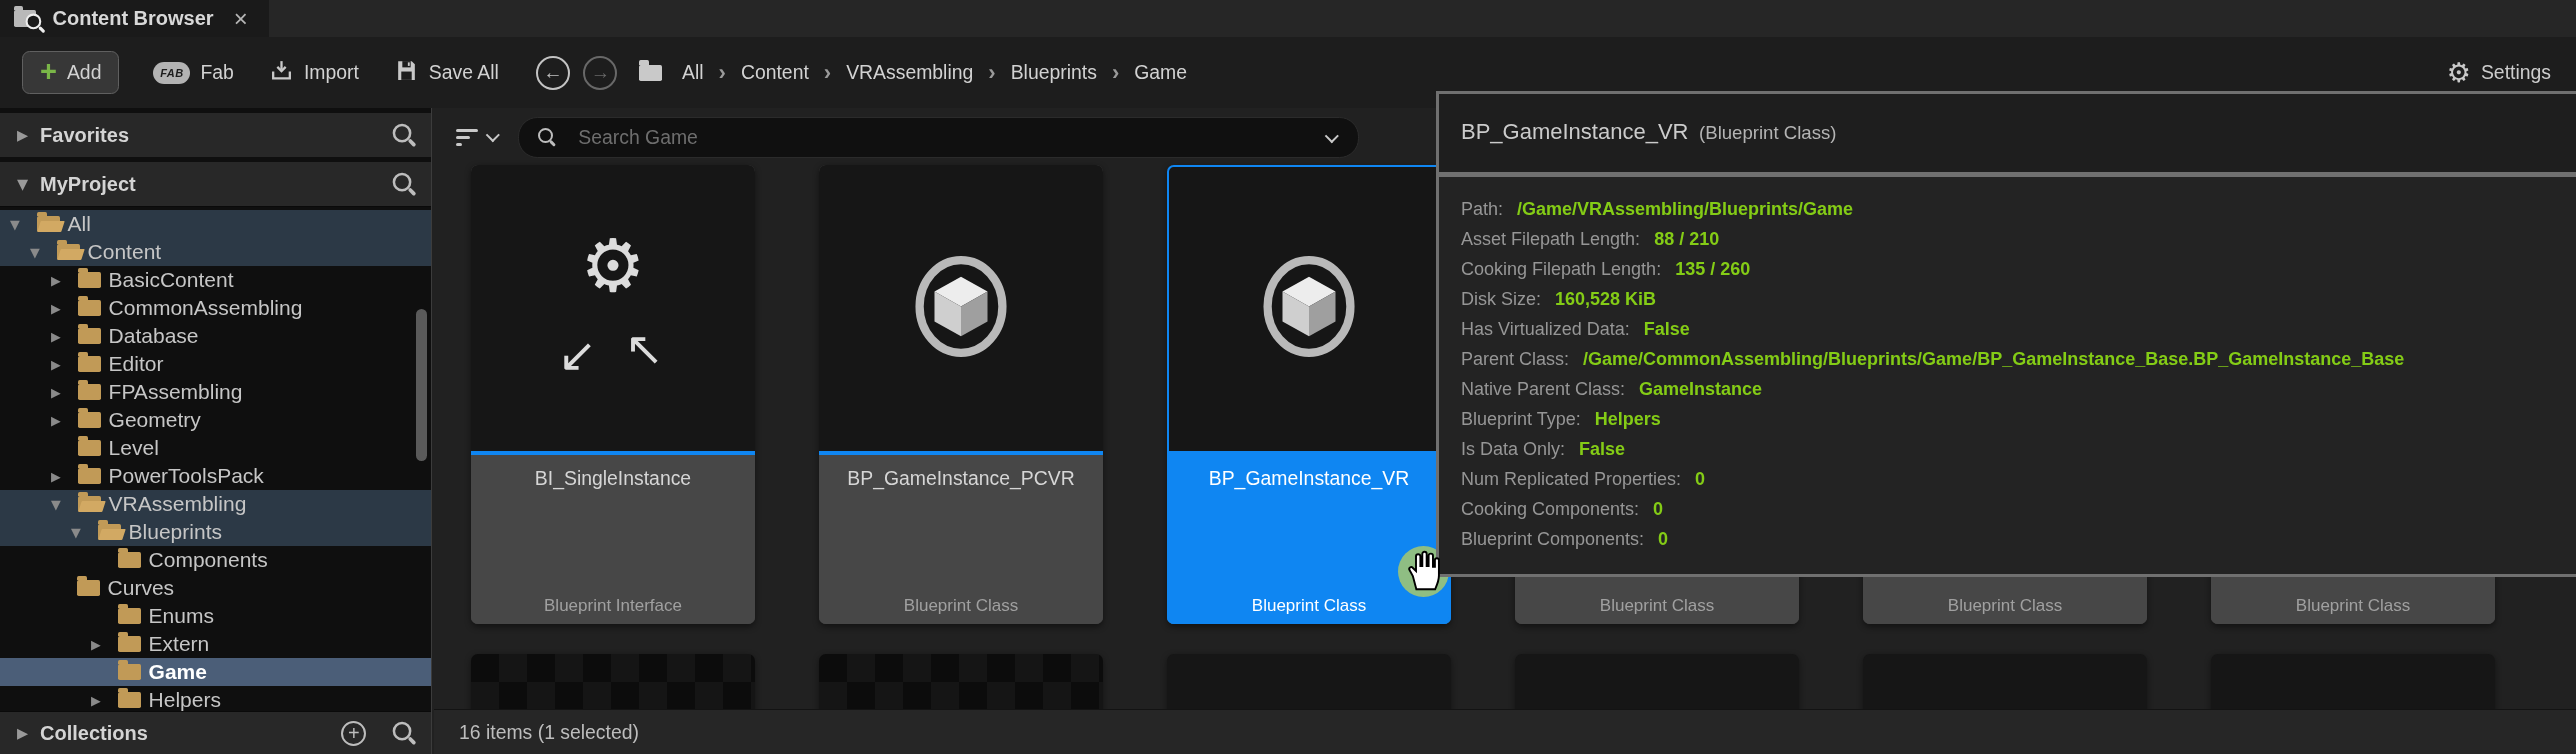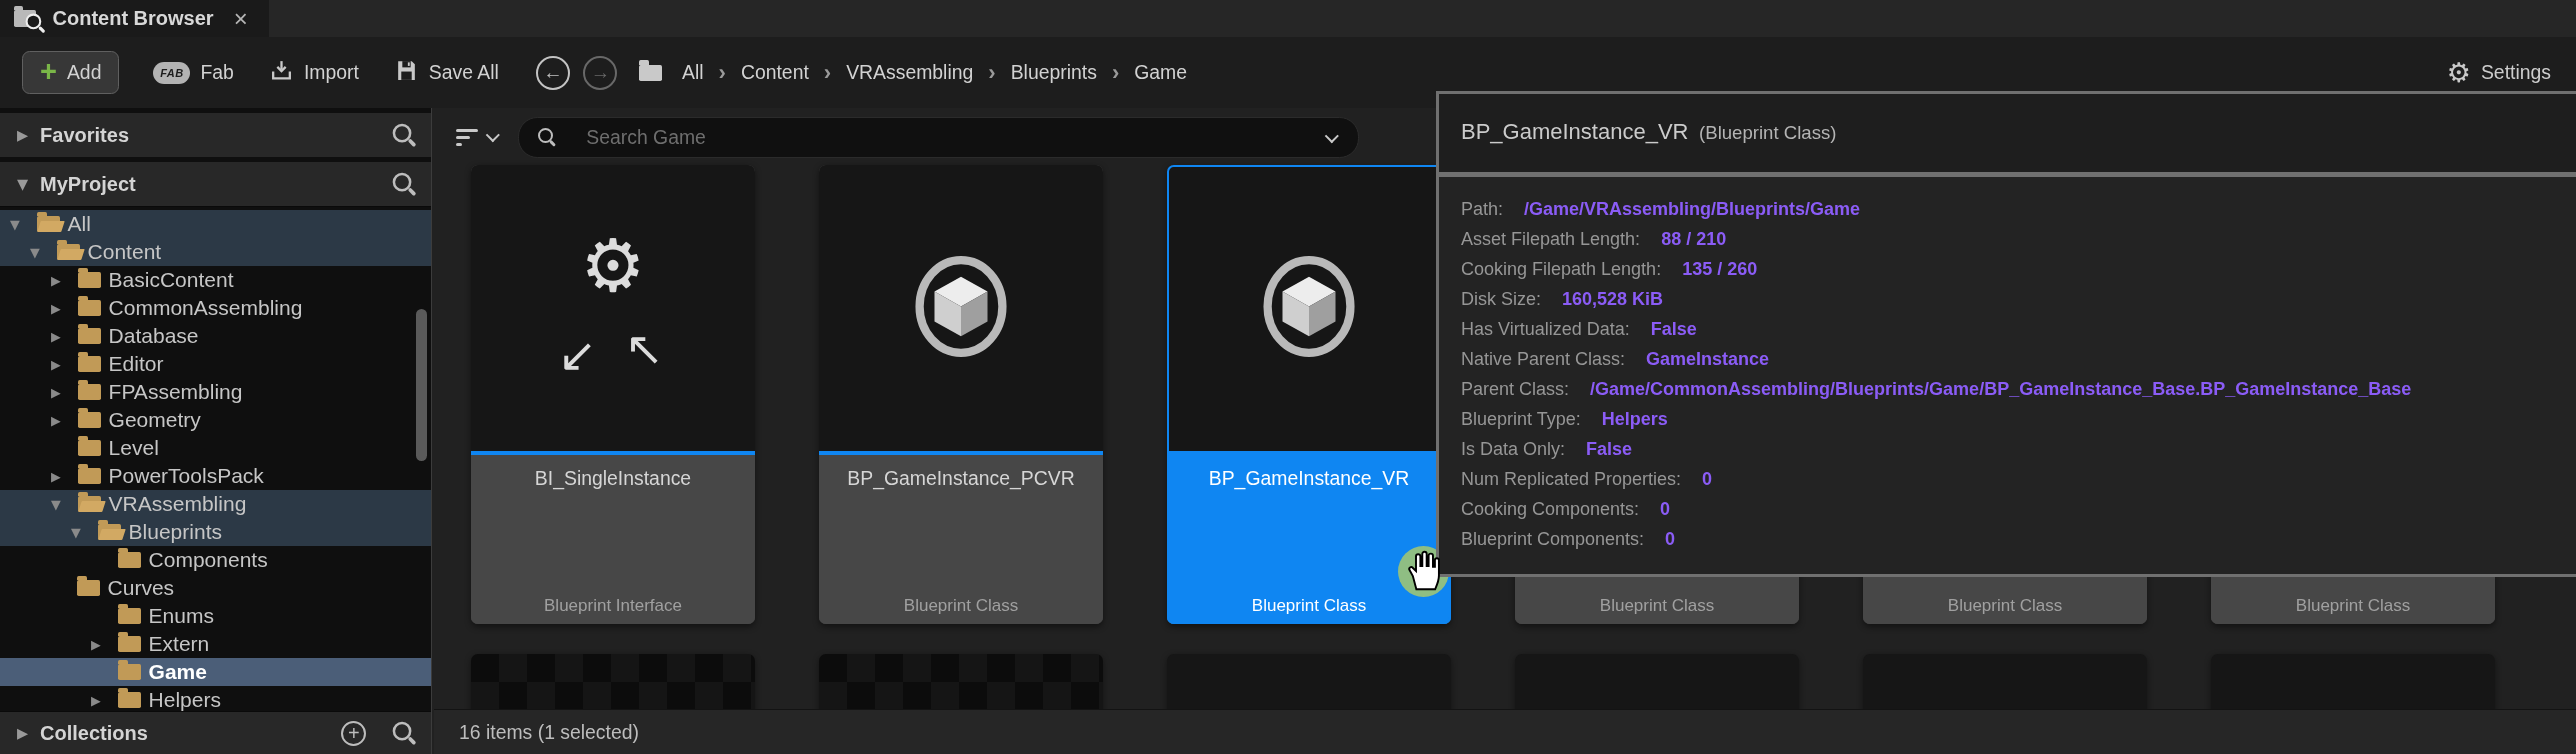--- a/index.html
+++ b/index.html
@@ -63,21 +63,21 @@
   .h-coll .mag{margin-left:0;transform:scale(1.25);}
 
   
   .main{position:absolute;left:434px;top:108px;right:0;bottom:0;background:#212121;overflow:hidden;}
   .searchrow{height:59px;display:flex;align-items:center;padding-left:22px;gap:8.4px;}
   .filter{display:flex;flex-direction:column;gap:3.4px;width:22px;}
   .filter i{display:block;height:3.4px;background:#c9c9c9;border-radius:1.7px;}
   .filter i.b2{width:13.5px;} .filter i.b3{width:6px;}
   .chev{width:7.6px;height:7.6px;border-right:2.5px solid #c9c9c9;border-bottom:2.5px solid #c9c9c9;transform:rotate(45deg);margin:-5px 0 0 1.7px;}
   .search{width:802px;height:39px;border-radius:19.4px;background:#101010;border:1.7px solid #2b2b2b;
-          display:flex;align-items:center;padding:0 18.6px;gap:28px;margin-left:12px;box-sizing:content-box;}
+          display:flex;align-items:center;padding:0 18.6px;gap:20px;margin-left:12px;box-sizing:content-box;}
   .search input{flex:1;background:transparent;border:none;outline:none;color:#c9c9c9;font-size:19.4px;font-family:inherit;}
   .search input::placeholder{color:#6e6e6e;}
   .search .chev{margin:-3.4px 3.4px 0 0;}
 
   .grid{position:absolute;left:0;right:0;top:57px;bottom:0;padding-left:37px;}
   .grow{display:flex;gap:64px;}
   .grow.r2{margin-top:30px;}
   .tile{width:284px;height:459px;border-radius:6.8px;overflow:hidden;display:flex;flex-direction:column;
         background:#474747;box-shadow:0 2.5px 6.8px rgba(0,0,0,.45);flex:0 0 auto;}
   .thumb{height:286px;background:#161616;display:flex;align-items:center;justify-content:center;}
@@ -101,21 +101,21 @@
 
   
   .tooltip{position:absolute;left:1436px;top:91px;width:1147px;z-index:10;background:#232323;
            border:3.4px solid var(--tooltip-border,#707070);box-sizing:border-box;}
   .tt-head{background:#1e1e1e;padding:25px 22px 27px;}
   .tt-title{font-size:22px;color:#cbcbcb;}
   .tt-suffix{font-size:18.6px;color:#b4b4b4;margin-left:6.8px;}
   .tt-body{border-top:5px solid var(--tooltip-border,#707070);padding:17px 22px 20px;}
   .tt-row{font-size:18px;line-height:30px;white-space:nowrap;}
   .tt-label{color:#969696;}
-  .tt-value{color:#8b5cf6;font-weight:700;margin-left:21px;}
+  .tt-value{color:#84cc16;font-weight:700;margin-left:14px;}
 
   
   .cursor-ring{position:absolute;left:1398px;top:546px;width:51px;height:51px;border-radius:50%;
                background:var(--cursor-green,#8fbe83);z-index:8;}
   .cursor-hand{position:absolute;left:1402px;top:547px;z-index:20;}
 </style>
 </head>
 <body>
 
 <div class="app">
@@ -401,22 +401,22 @@
     <div class="tt-head">
       <span class="tt-title">BP_GameInstance_VR</span>
       <span class="tt-suffix">(Blueprint Class)</span>
     </div>
     <div class="tt-body">
         <div class="tt-row"><span class="tt-label">Path:</span><span class="tt-value">/Game/VRAssembling/Blueprints/Game</span></div>
         <div class="tt-row"><span class="tt-label">Asset Filepath Length:</span><span class="tt-value">88 / 210</span></div>
         <div class="tt-row"><span class="tt-label">Cooking Filepath Length:</span><span class="tt-value">135 / 260</span></div>
         <div class="tt-row"><span class="tt-label">Disk Size:</span><span class="tt-value">160,528 KiB</span></div>
         <div class="tt-row"><span class="tt-label">Has Virtualized Data:</span><span class="tt-value">False</span></div>
+        <div class="tt-row"><span class="tt-label">Parent Class:</span><span class="tt-value">/Game/CommonAssembling/Blueprints/Game/BP_GameInstance_Base.BP_GameInstance_Base</span></div>
         <div class="tt-row"><span class="tt-label">Native Parent Class:</span><span class="tt-value">GameInstance</span></div>
-        <div class="tt-row"><span class="tt-label">Parent Class:</span><span class="tt-value">/Game/CommonAssembling/Blueprints/Game/BP_GameInstance_Base.BP_GameInstance_Base</span></div>
         <div class="tt-row"><span class="tt-label">Blueprint Type:</span><span class="tt-value">Helpers</span></div>
         <div class="tt-row"><span class="tt-label">Is Data Only:</span><span class="tt-value">False</span></div>
         <div class="tt-row"><span class="tt-label">Num Replicated Properties:</span><span class="tt-value">0</span></div>
         <div class="tt-row"><span class="tt-label">Cooking Components:</span><span class="tt-value">0</span></div>
         <div class="tt-row"><span class="tt-label">Blueprint Components:</span><span class="tt-value">0</span></div>
       </div>
   </div>
 
   <div class="cursor-ring"></div>
   <div class="cursor-hand">

